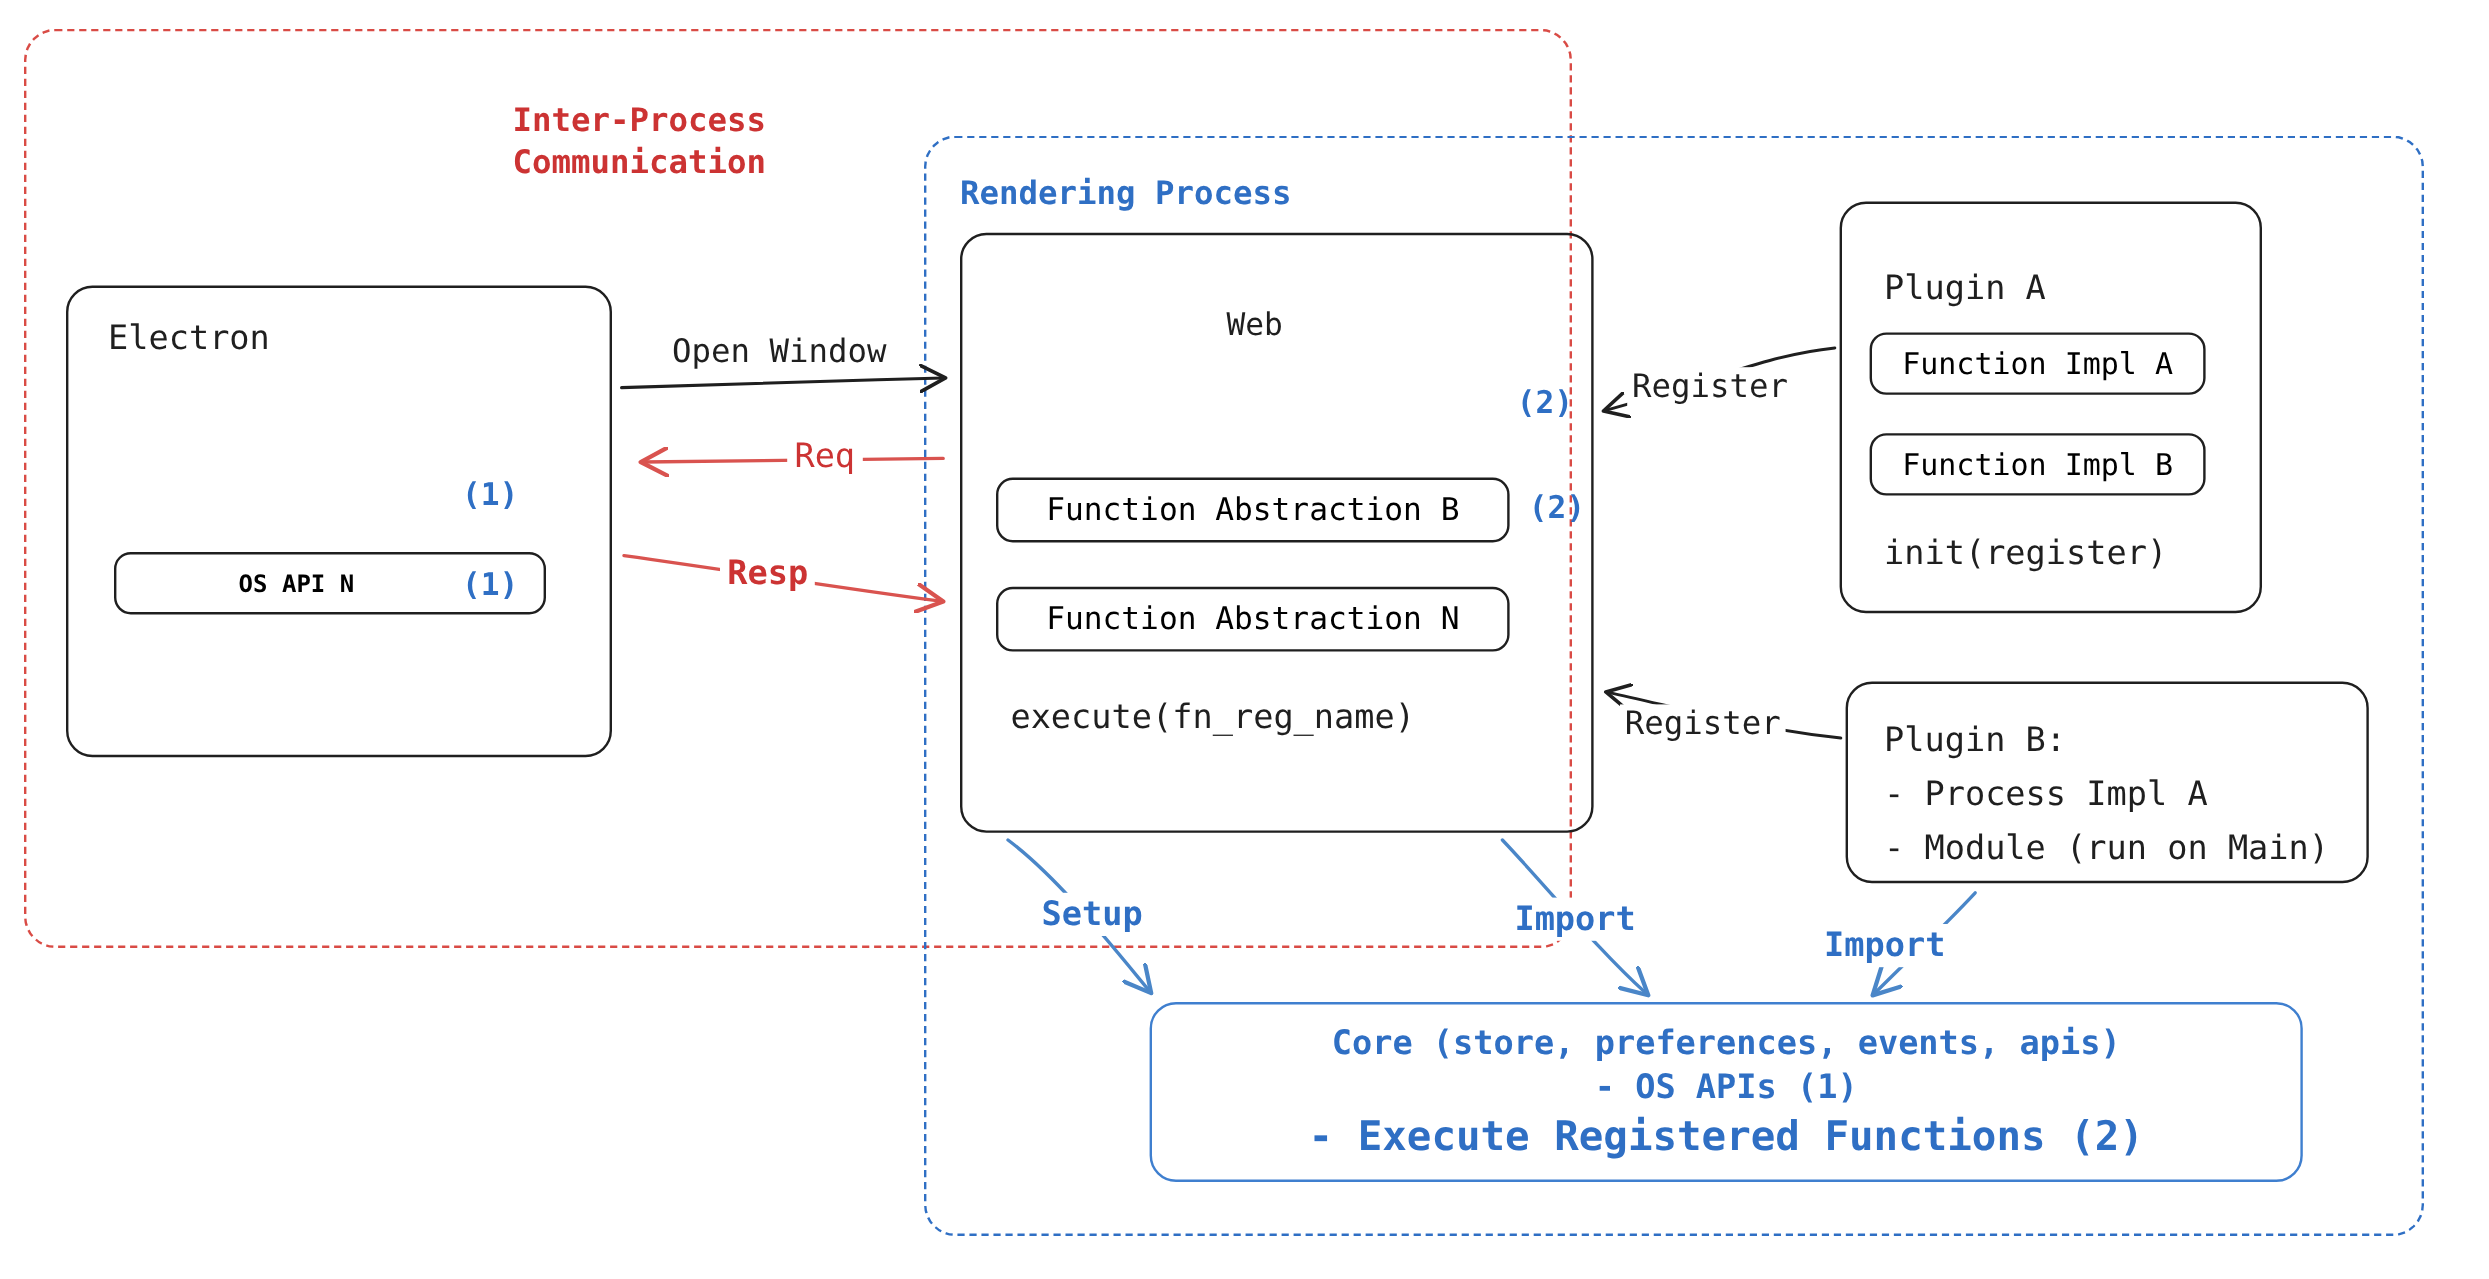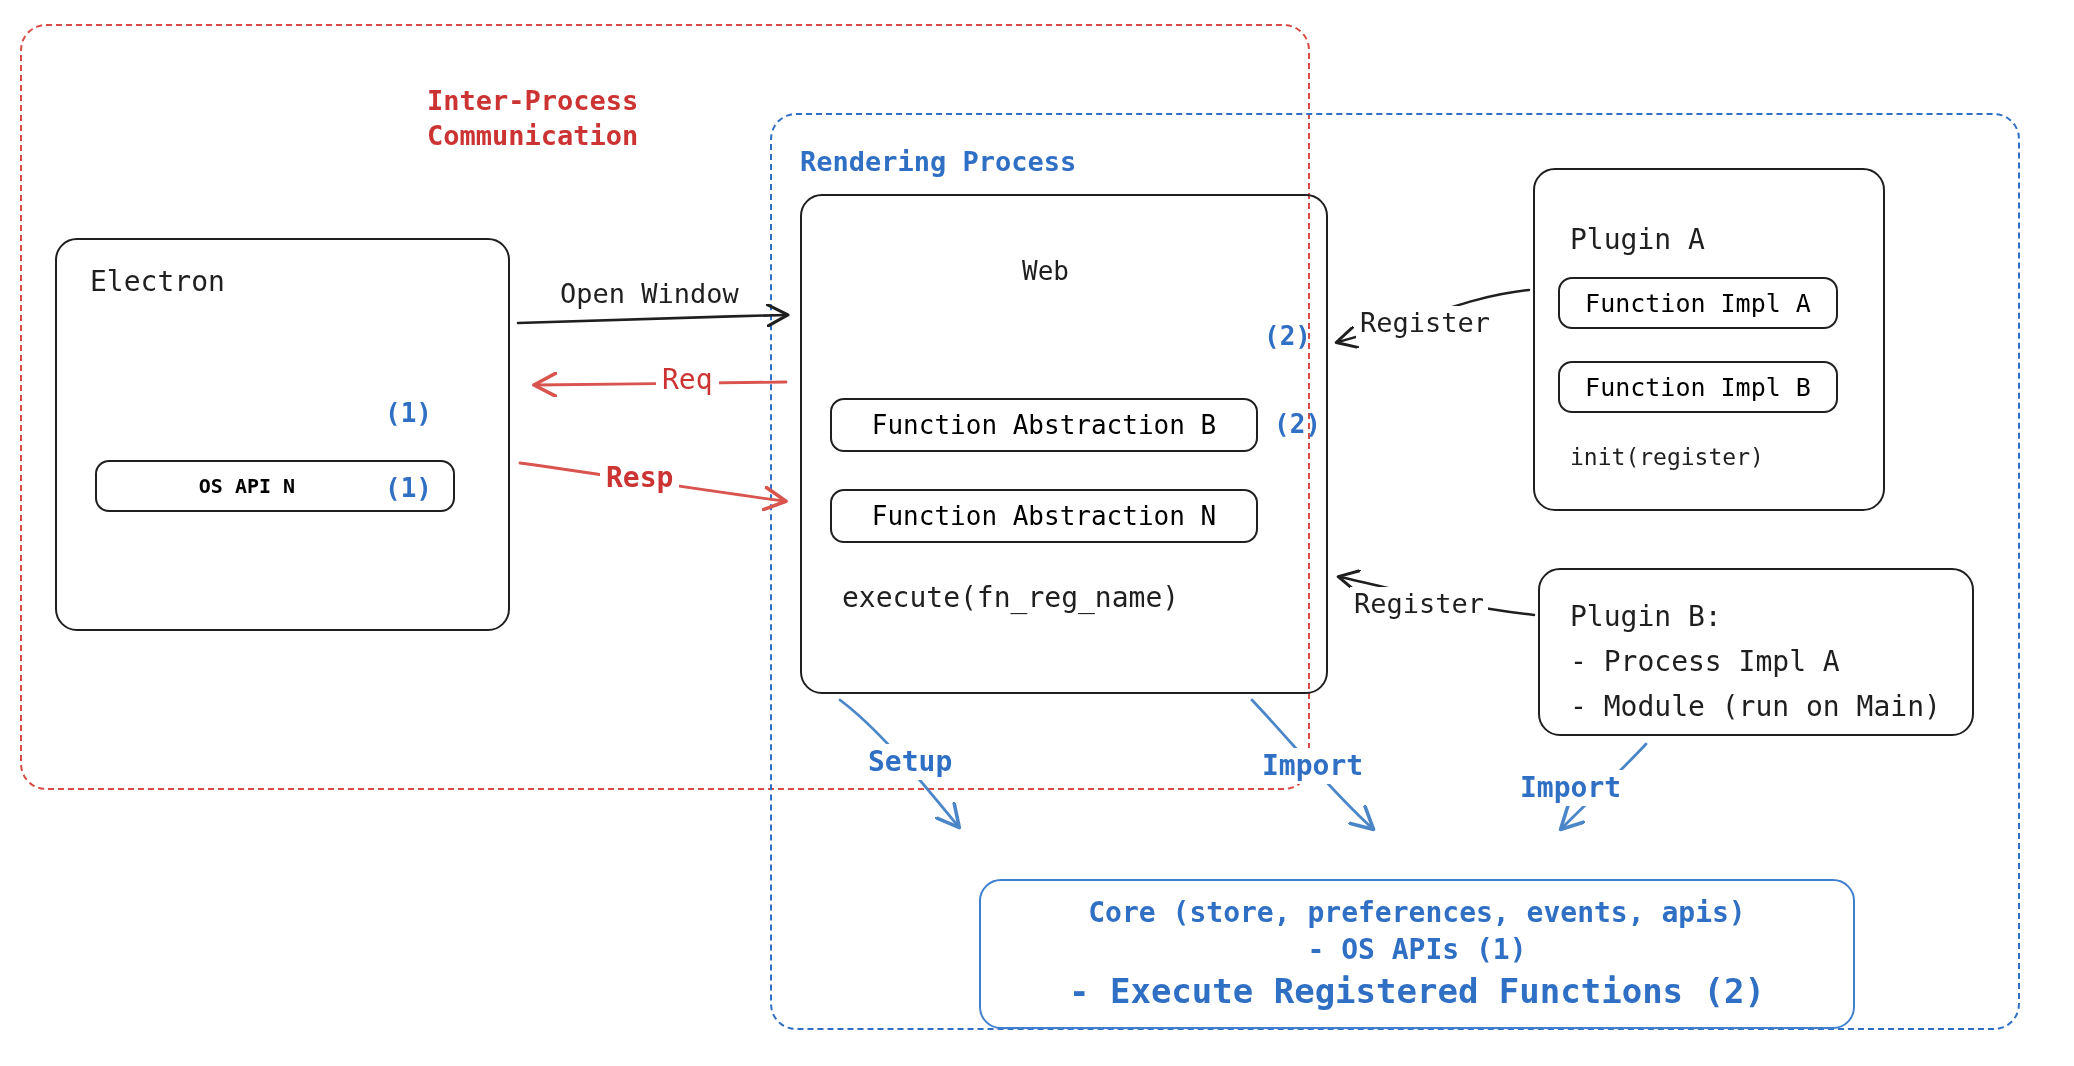--- a/index.html
+++ b/index.html
@@ -134,28 +134,28 @@
   <div class="lbl mono" style="left:1570px; top:222px; font-size:28px;">Plugin A</div>
 
   <div class="inner-box" style="left:1558px; top:277px; width:280px; height:52px;">
     <div class="mono" style="font-size:25px;">Function Impl A</div>
   </div>
 
   <div class="inner-box" style="left:1558px; top:361px; width:280px; height:52px;">
     <div class="mono" style="font-size:25px;">Function Impl B</div>
   </div>
 
-  <div class="lbl mono" style="left:1570px; top:443px; font-size:23px;">init(register)</div>
+  <div class="lbl mono" style="left:1570px; top:443px; font-size:28px;">init(register)</div>
 
   <div class="box" style="left:1538px; top:568px; width:436px; height:168px;"></div>
   <div class="lbl mono plugin-list-line" style="left:1570px; top:598px; font-size:28px;">Plugin B:</div>
   <div class="lbl mono plugin-list-line" style="left:1570px; top:643px; font-size:28px;">- Process Impl A</div>
   <div class="lbl mono plugin-list-line" style="left:1570px; top:688px; font-size:28px;">- Module (run on Main)</div>
 
-  <div class="core-box" style="left:979px; top:835px; width:876px; height:150px;margin-top:44px;">
+  <div class="core-box" style="left:958px; top:835px; width:961px; height:150px;">
     <div class="core-line mono" style="font-size:28px;">Core (store, preferences, events, apis)</div>
     <div class="core-line mono" style="font-size:28px;">- OS APIs (1)</div>
     <div class="core-line mono" style="font-size:34px;">- Execute Registered Functions (2)</div>
   </div>
 
   <svg class="layer" viewBox="0 0 2074 1066">
     <defs>
       <marker id="arrow-black" viewBox="0 0 12 12" refX="10" refY="6" markerWidth="9" markerHeight="9" orient="auto-start-reverse">
         <path d="M0.5,0.5 L11,6 L0.5,11.5" fill="none" stroke="#1f1f1f" stroke-width="1.6" stroke-linecap="round" stroke-linejoin="round"></path>
       </marker>

